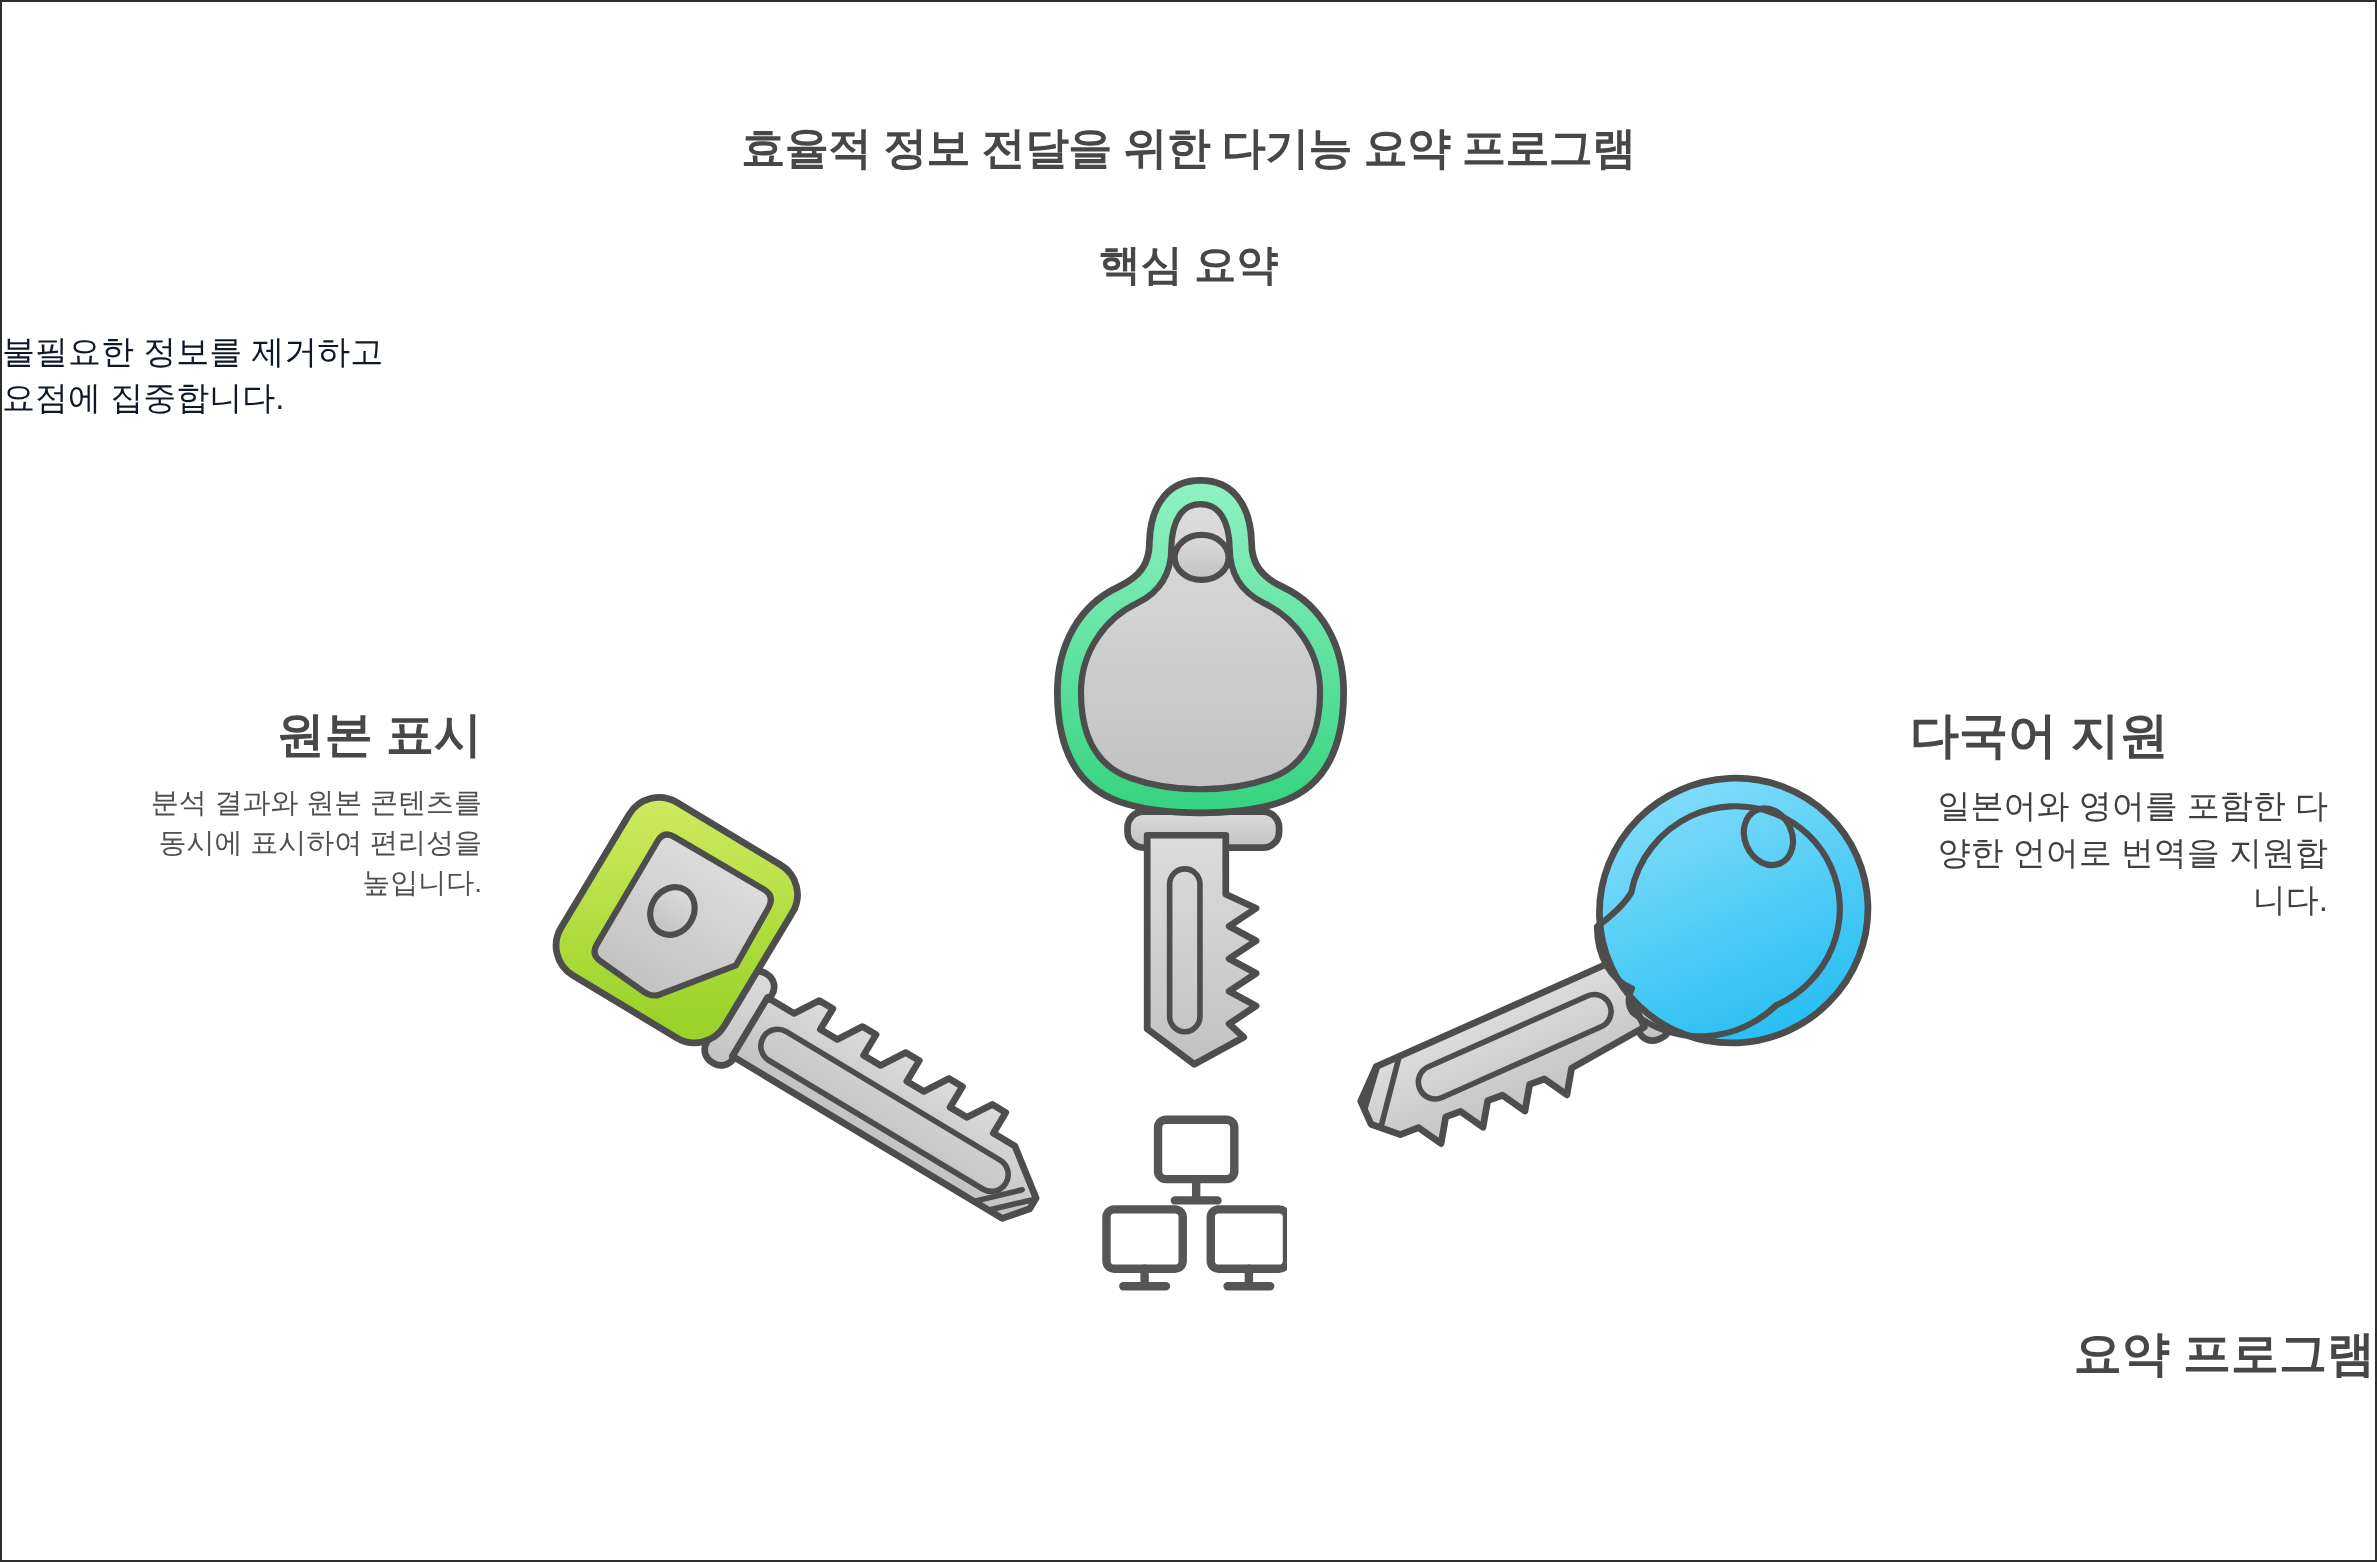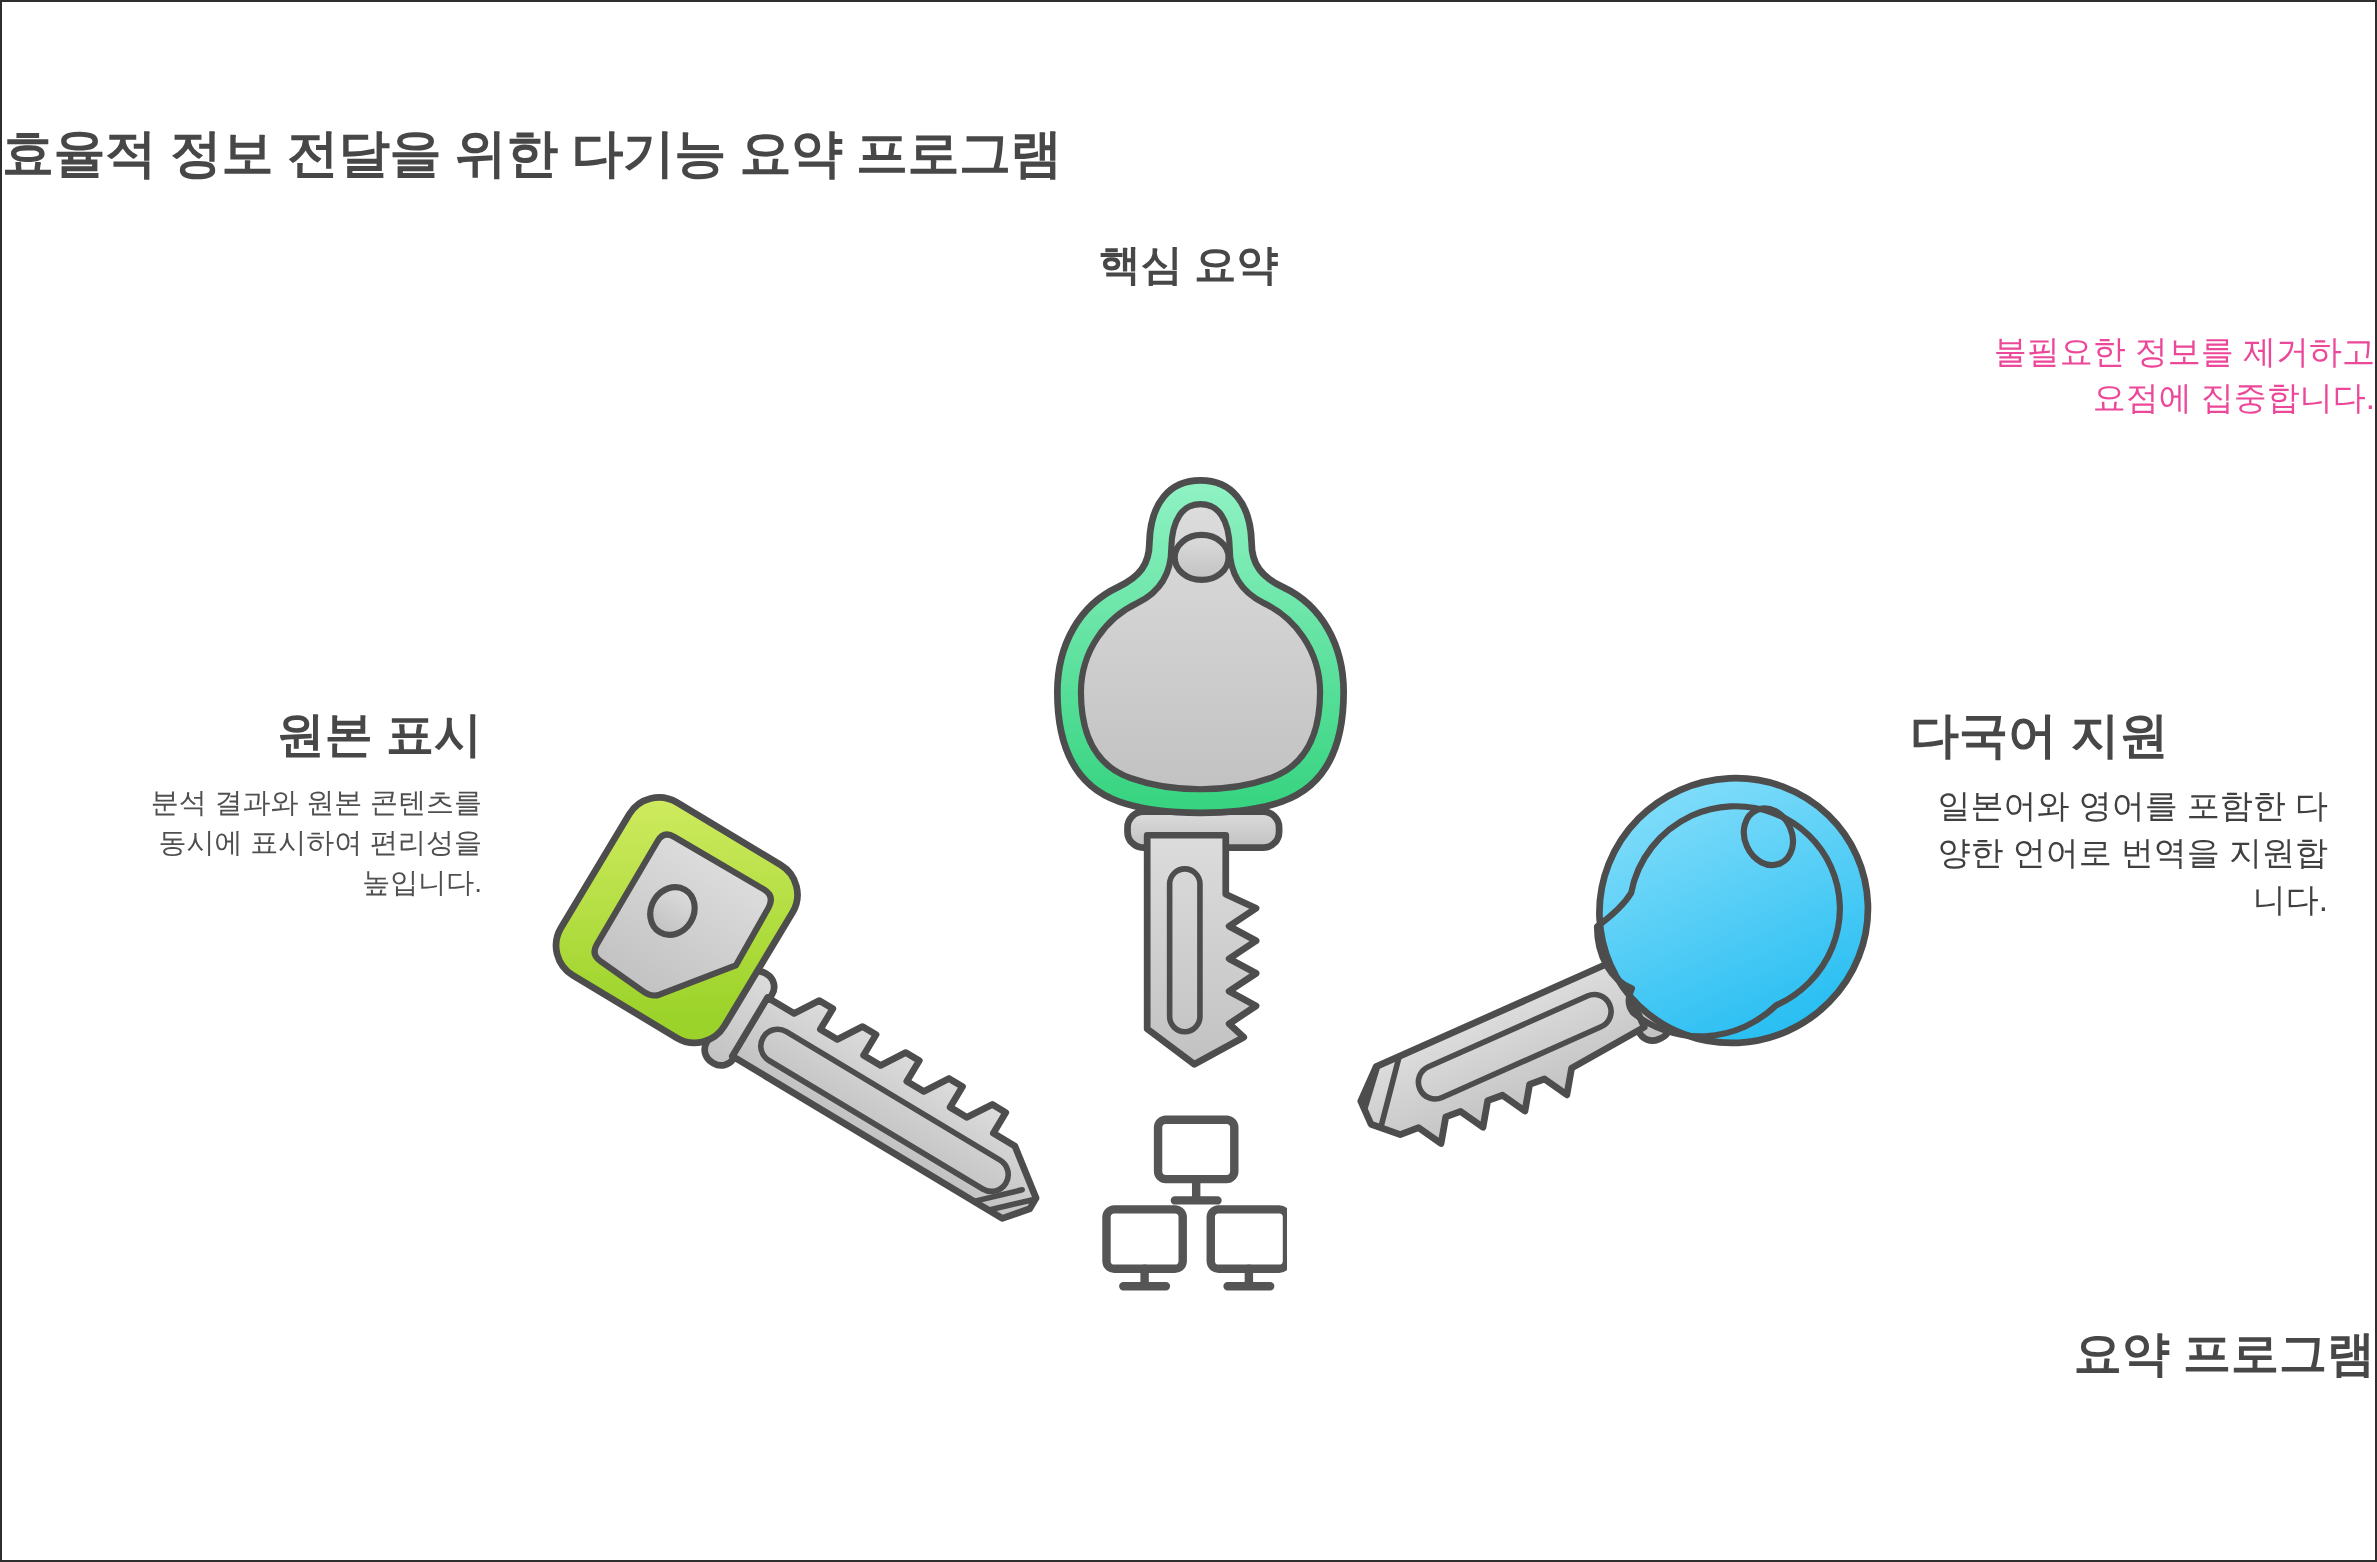--- a/index.html
+++ b/index.html
@@ -8,32 +8,33 @@
     width:2377px;height:1562px;
     background:#ffffff;
     box-sizing:border-box;
     border:2.8px solid #2e2e2e;
     font-family:"Liberation Sans","DejaVu Sans",sans-serif;
     overflow:hidden;
   }
   .abs{position:absolute;}
   .title{
     left:0;right:0;top:117px;
-    font-size:52px;font-weight:700;color:#474747;
+    text-align:center;
+    font-size:44px;font-weight:700;color:#474747;
     letter-spacing:-0.6px;
   }
   .h-top{
     left:0;right:0;top:235px;
     text-align:center;
     font-size:42px;font-weight:700;color:#474747;
   }
   .desc-top{
     left:0;right:0;top:327px;
-    text-align:right;
-    font-size:33px;line-height:1.40;color:#ec4899;
+    text-align:left;
+    font-size:33px;line-height:1.40;color:#0f172a;
   }
   .h-left{
     left:34px;width:446px;top:701px;
     text-align:right;
     font-size:48px;font-weight:700;color:#474747;
   }
   .desc-left{
     left:34px;width:446px;top:781px;
     text-align:right;
     font-size:28px;line-height:1.42;color:#4f4f4f;

